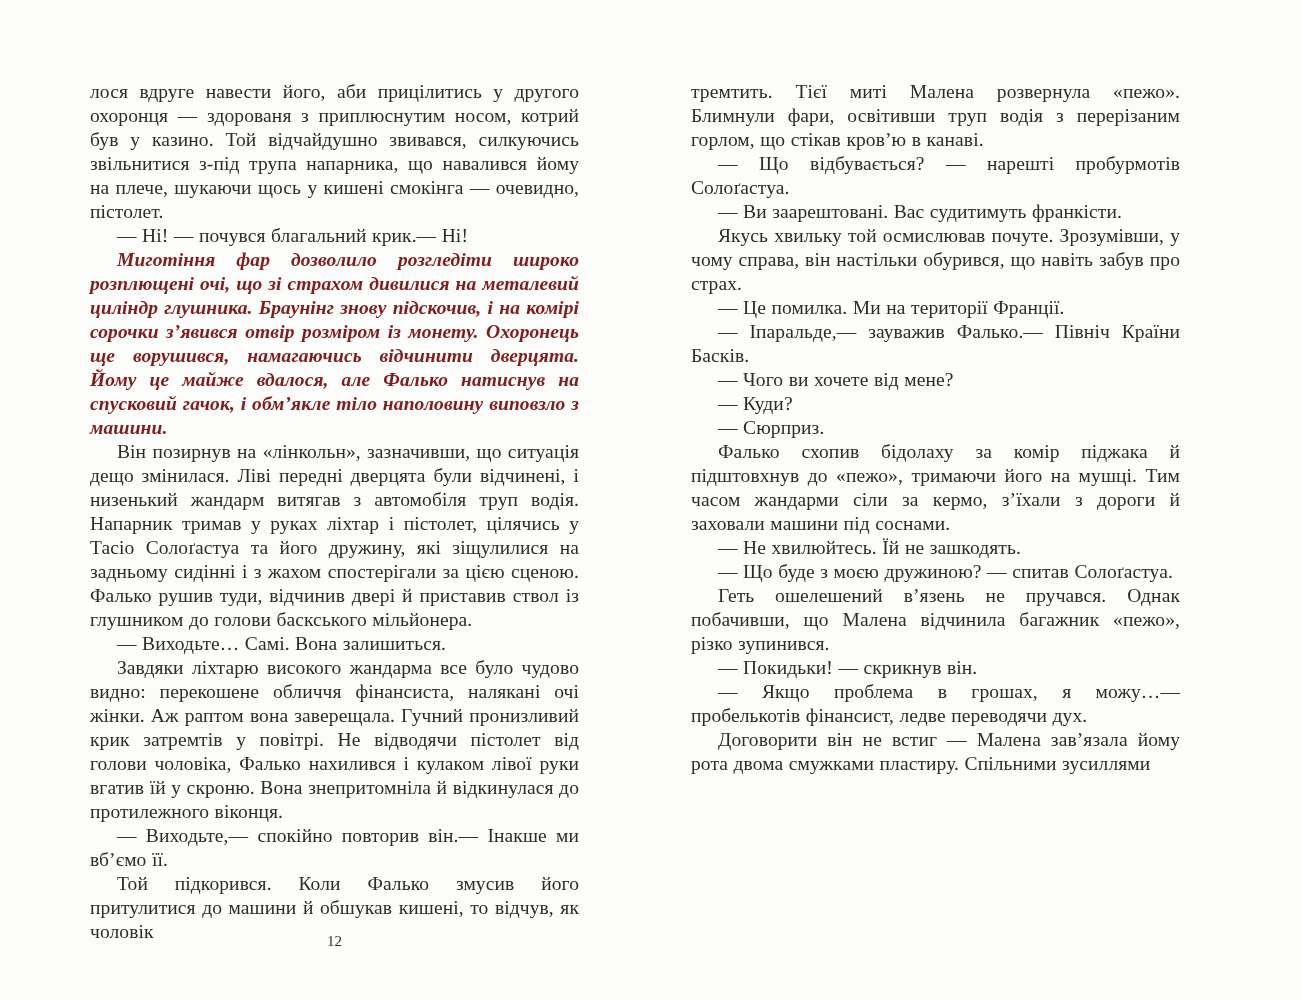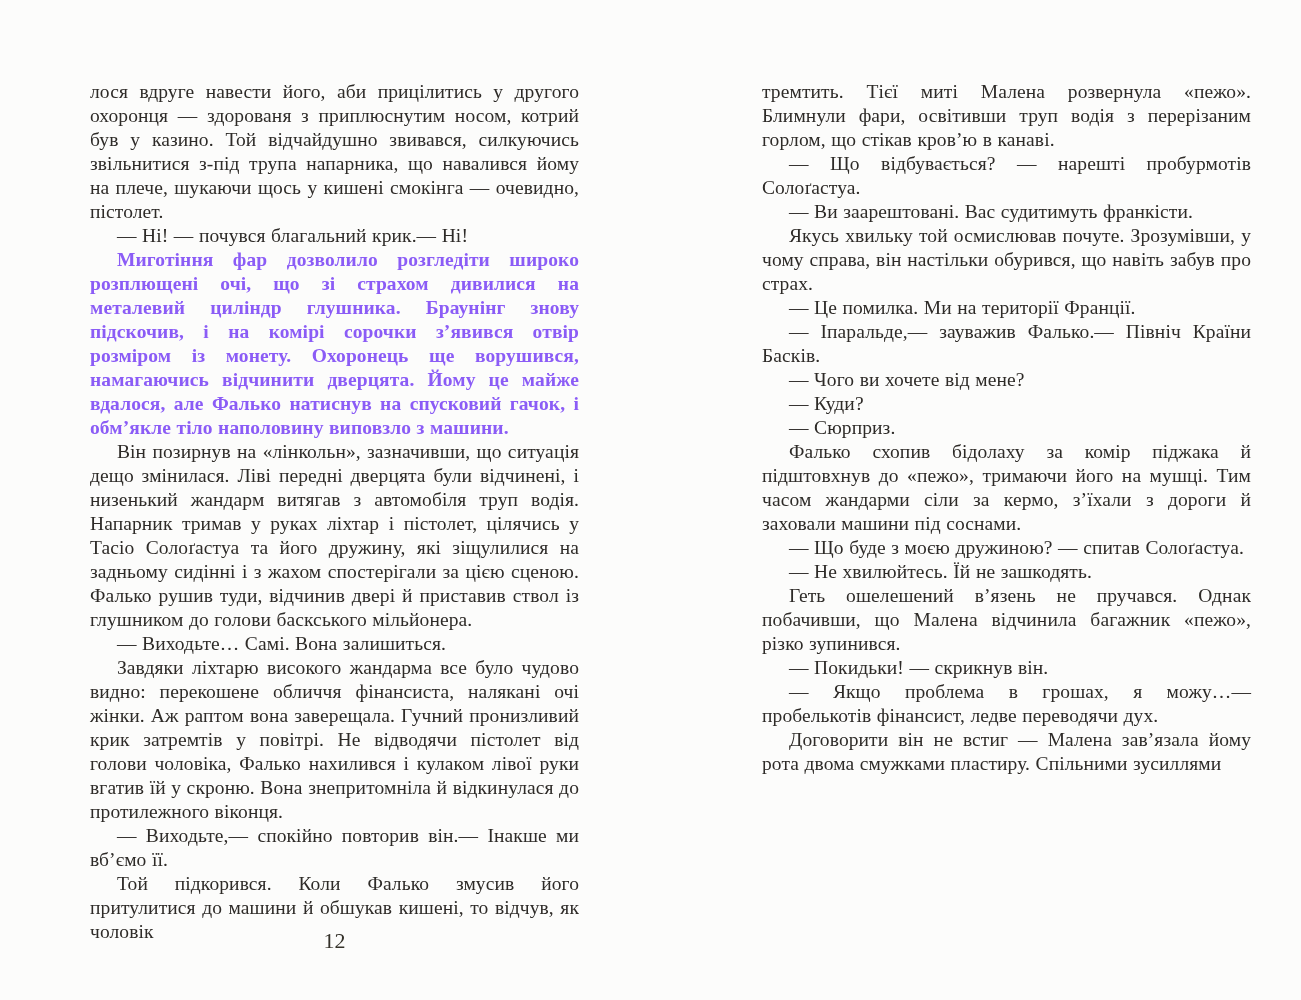--- a/index.html
+++ b/index.html
@@ -17,41 +17,41 @@
     font-family: "Liberation Serif", "DejaVu Serif", serif;
     color: #2e2b28;
   }
   .page {
     position: absolute;
     top: 80px;
     width: 489px;
     height: 900px;
   }
   .page-left  { left: 90px; }
-  .page-right { left: 762px; }
+  .page-right { left: 691px; }
   .text-block p {
     margin: 0;
     padding: 0;
     font-size: 19.5px;
     line-height: 24px;
     text-align: justify;
     letter-spacing: 0.1px;
     word-spacing: 0.5px;
     hyphens: auto;
     -webkit-hyphens: auto;
   }
   .text-block p.indent { text-indent: 27px; }
-  .text-block p.bold   { font-weight: bold; color: #8b5cf6; }
+  .text-block p.bold   { font-weight: bold; color: #7f1d1d; font-style: italic; }
   .page-number {
     position: absolute;
     top: 850px;
     left: 0;
     width: 100%;
     text-align: center;
-    font-size: 22px;
+    font-size: 15px;
     line-height: 22px;
     color: #343129;
   }
 </style>
 </head>
 <body>
 
 <div class="spread">
 
   <div class="page page-left" lang="uk">
@@ -73,22 +73,22 @@
         <p class="">тремтить. Тієї миті Малена розвернула «пежо». Блимнули фари, освітивши труп водія з перерізаним горлом, що стікав кров’ю в канаві.</p>
         <p class="indent">— Що відбувається? — нарешті пробурмотів Солоґастуа.</p>
         <p class="indent">— Ви заарештовані. Вас судитимуть франкісти.</p>
         <p class="indent">Якусь хвильку той осмислював почуте. Зрозумівши, у чому справа, він настільки обурився, що навіть забув про страх.</p>
         <p class="indent">— Це помилка. Ми на території Франції.</p>
         <p class="indent">— Іпаральде,— зауважив Фалько.— Північ Країни Басків.</p>
         <p class="indent">— Чого ви хочете від мене?</p>
         <p class="indent">— Куди?</p>
         <p class="indent">— Сюрприз.</p>
         <p class="indent">Фалько схопив бідолаху за комір піджака й підштовхнув до «пежо», тримаючи його на мушці. Тим часом жандарми сіли за кермо, з’їхали з дороги й заховали машини під соснами.</p>
+        <p class="indent">— Не хвилюйтесь. Їй не зашкодять.</p>
         <p class="indent">— Що буде з моєю дружиною? — спитав Солоґастуа.</p>
-        <p class="indent">— Не хвилюйтесь. Їй не зашкодять.</p>
         <p class="indent">Геть ошелешений в’язень не пручався. Однак побачивши, що Малена відчинила багажник «пежо», різко зупинився.</p>
         <p class="indent">— Покидьки! — скрикнув він.</p>
         <p class="indent">— Якщо проблема в грошах, я можу…— пробелькотів фінансист, ледве переводячи дух.</p>
         <p class="indent">Договорити він не встиг — Малена зав’язала йому рота двома смужками пластиру. Спільними зусиллями</p>
       </div>
   </div>
 
 </div>
 
 </body></html>

